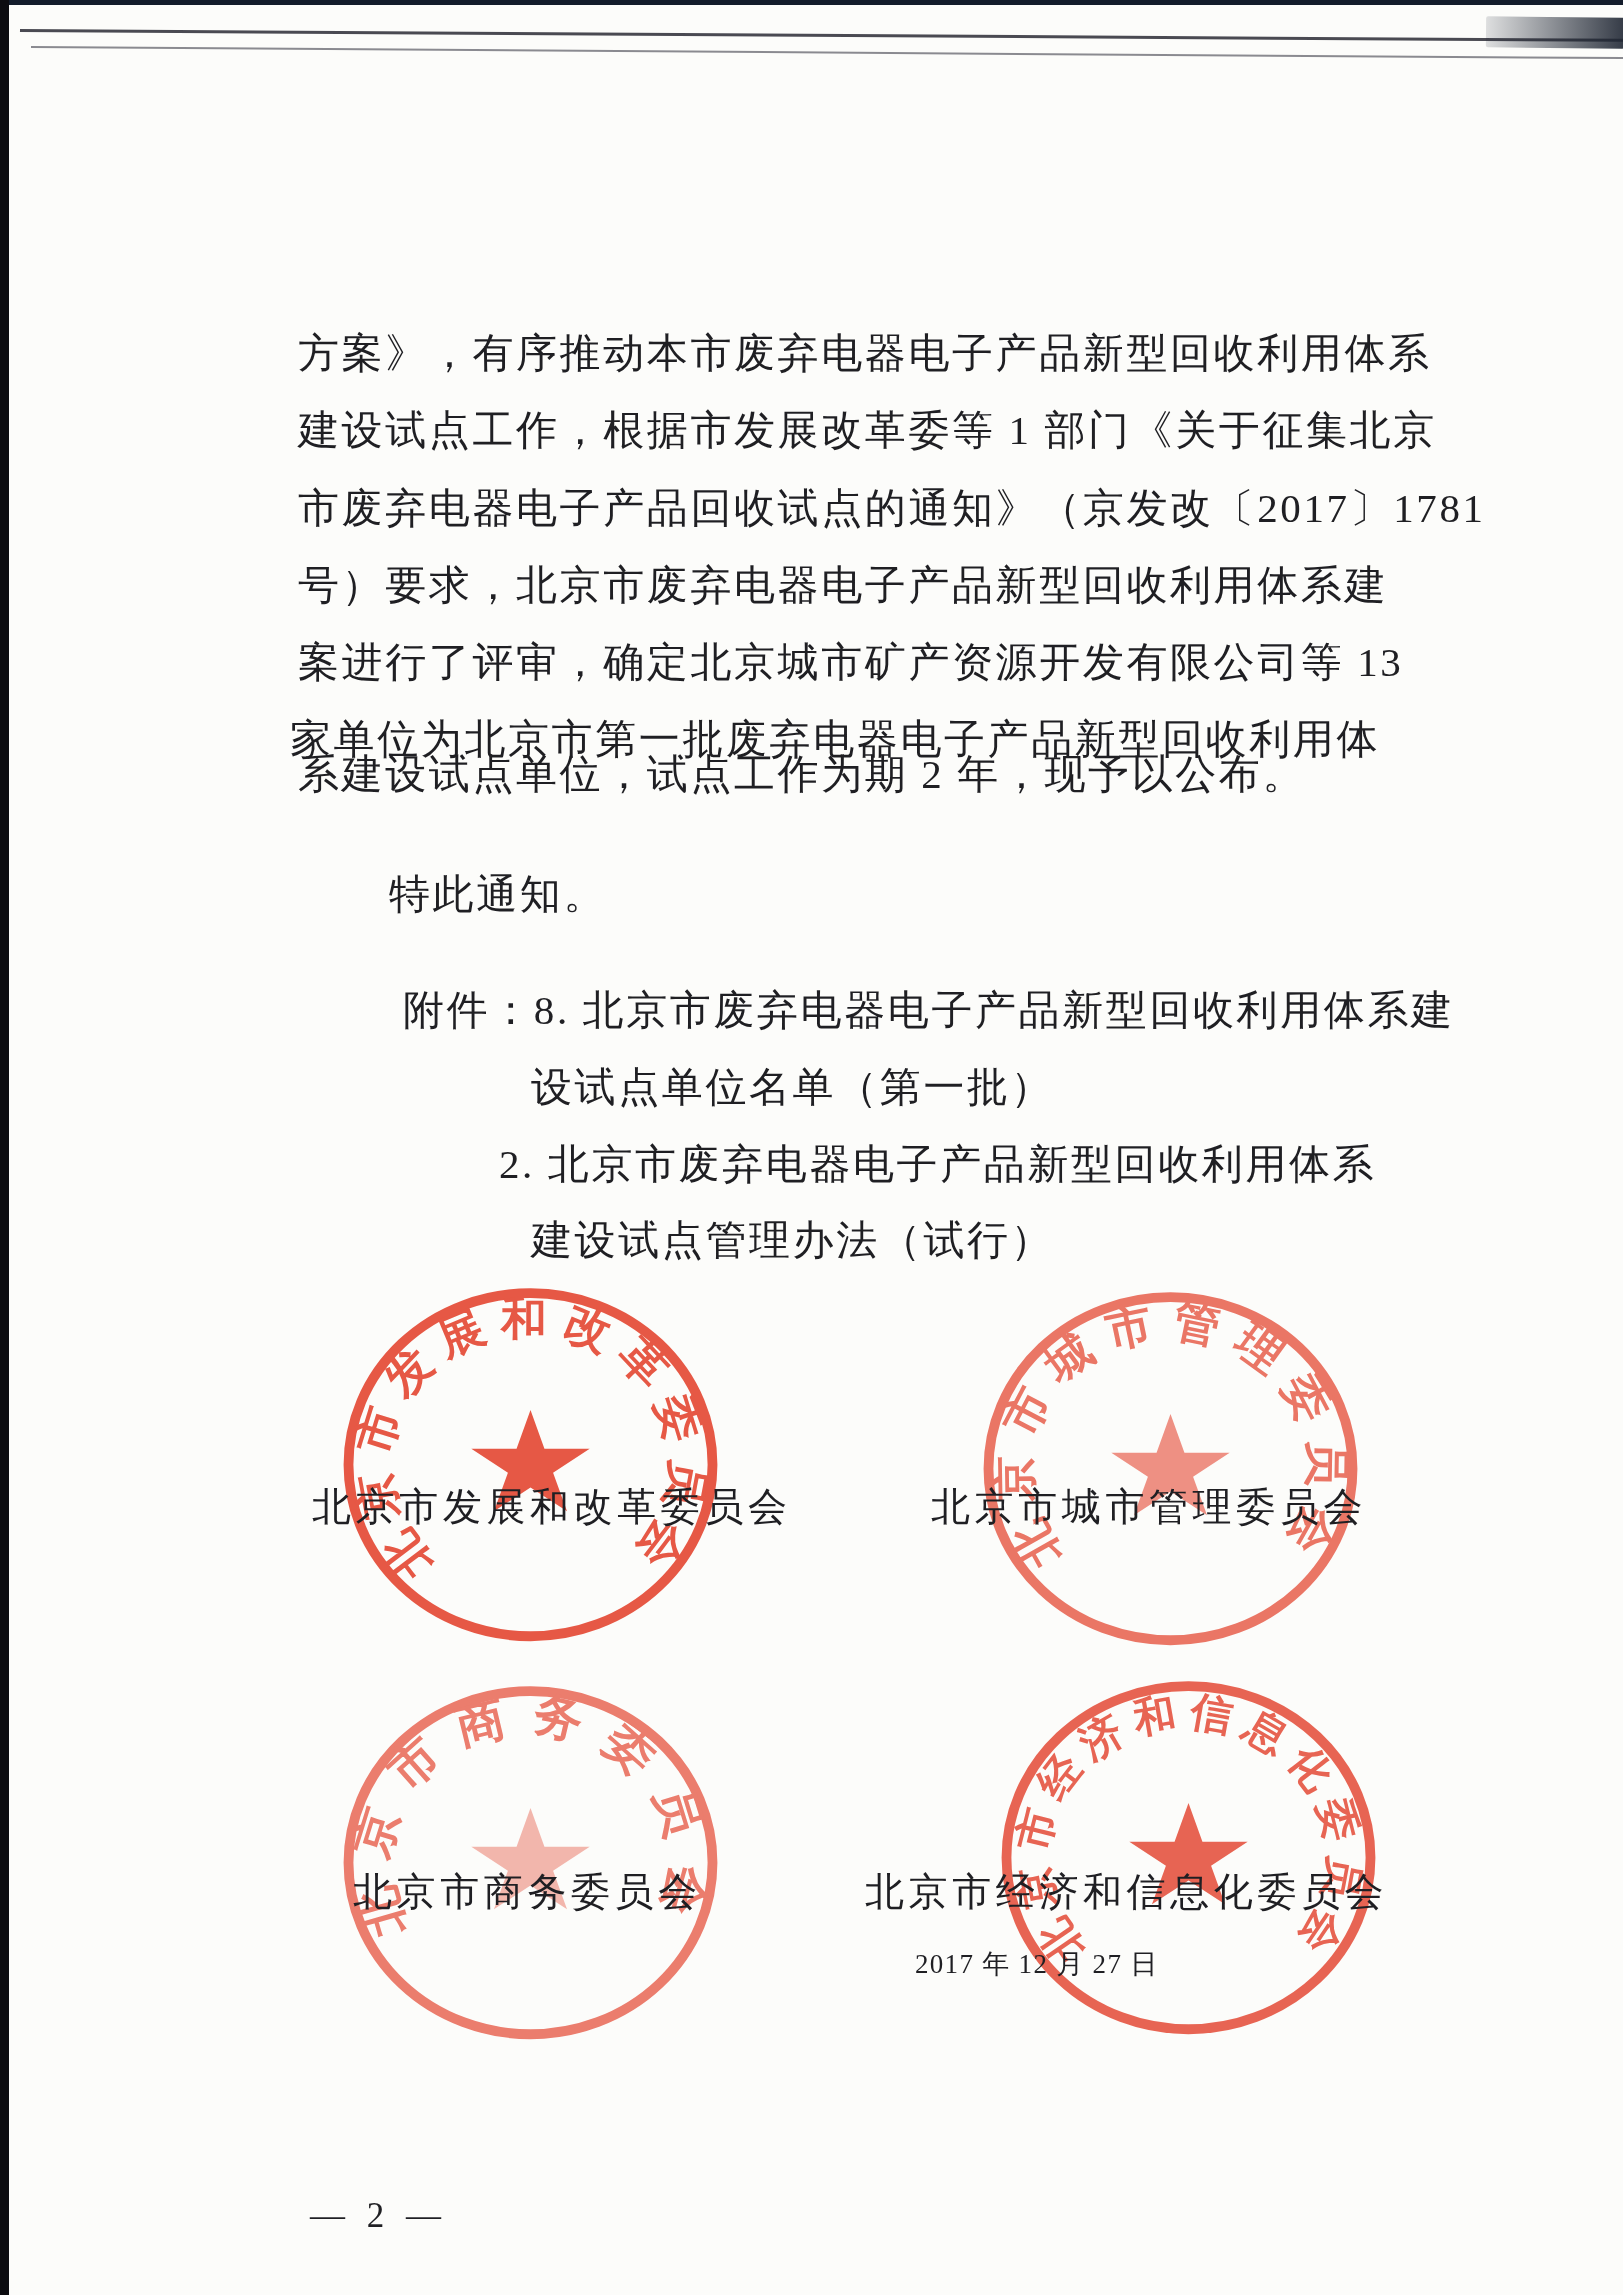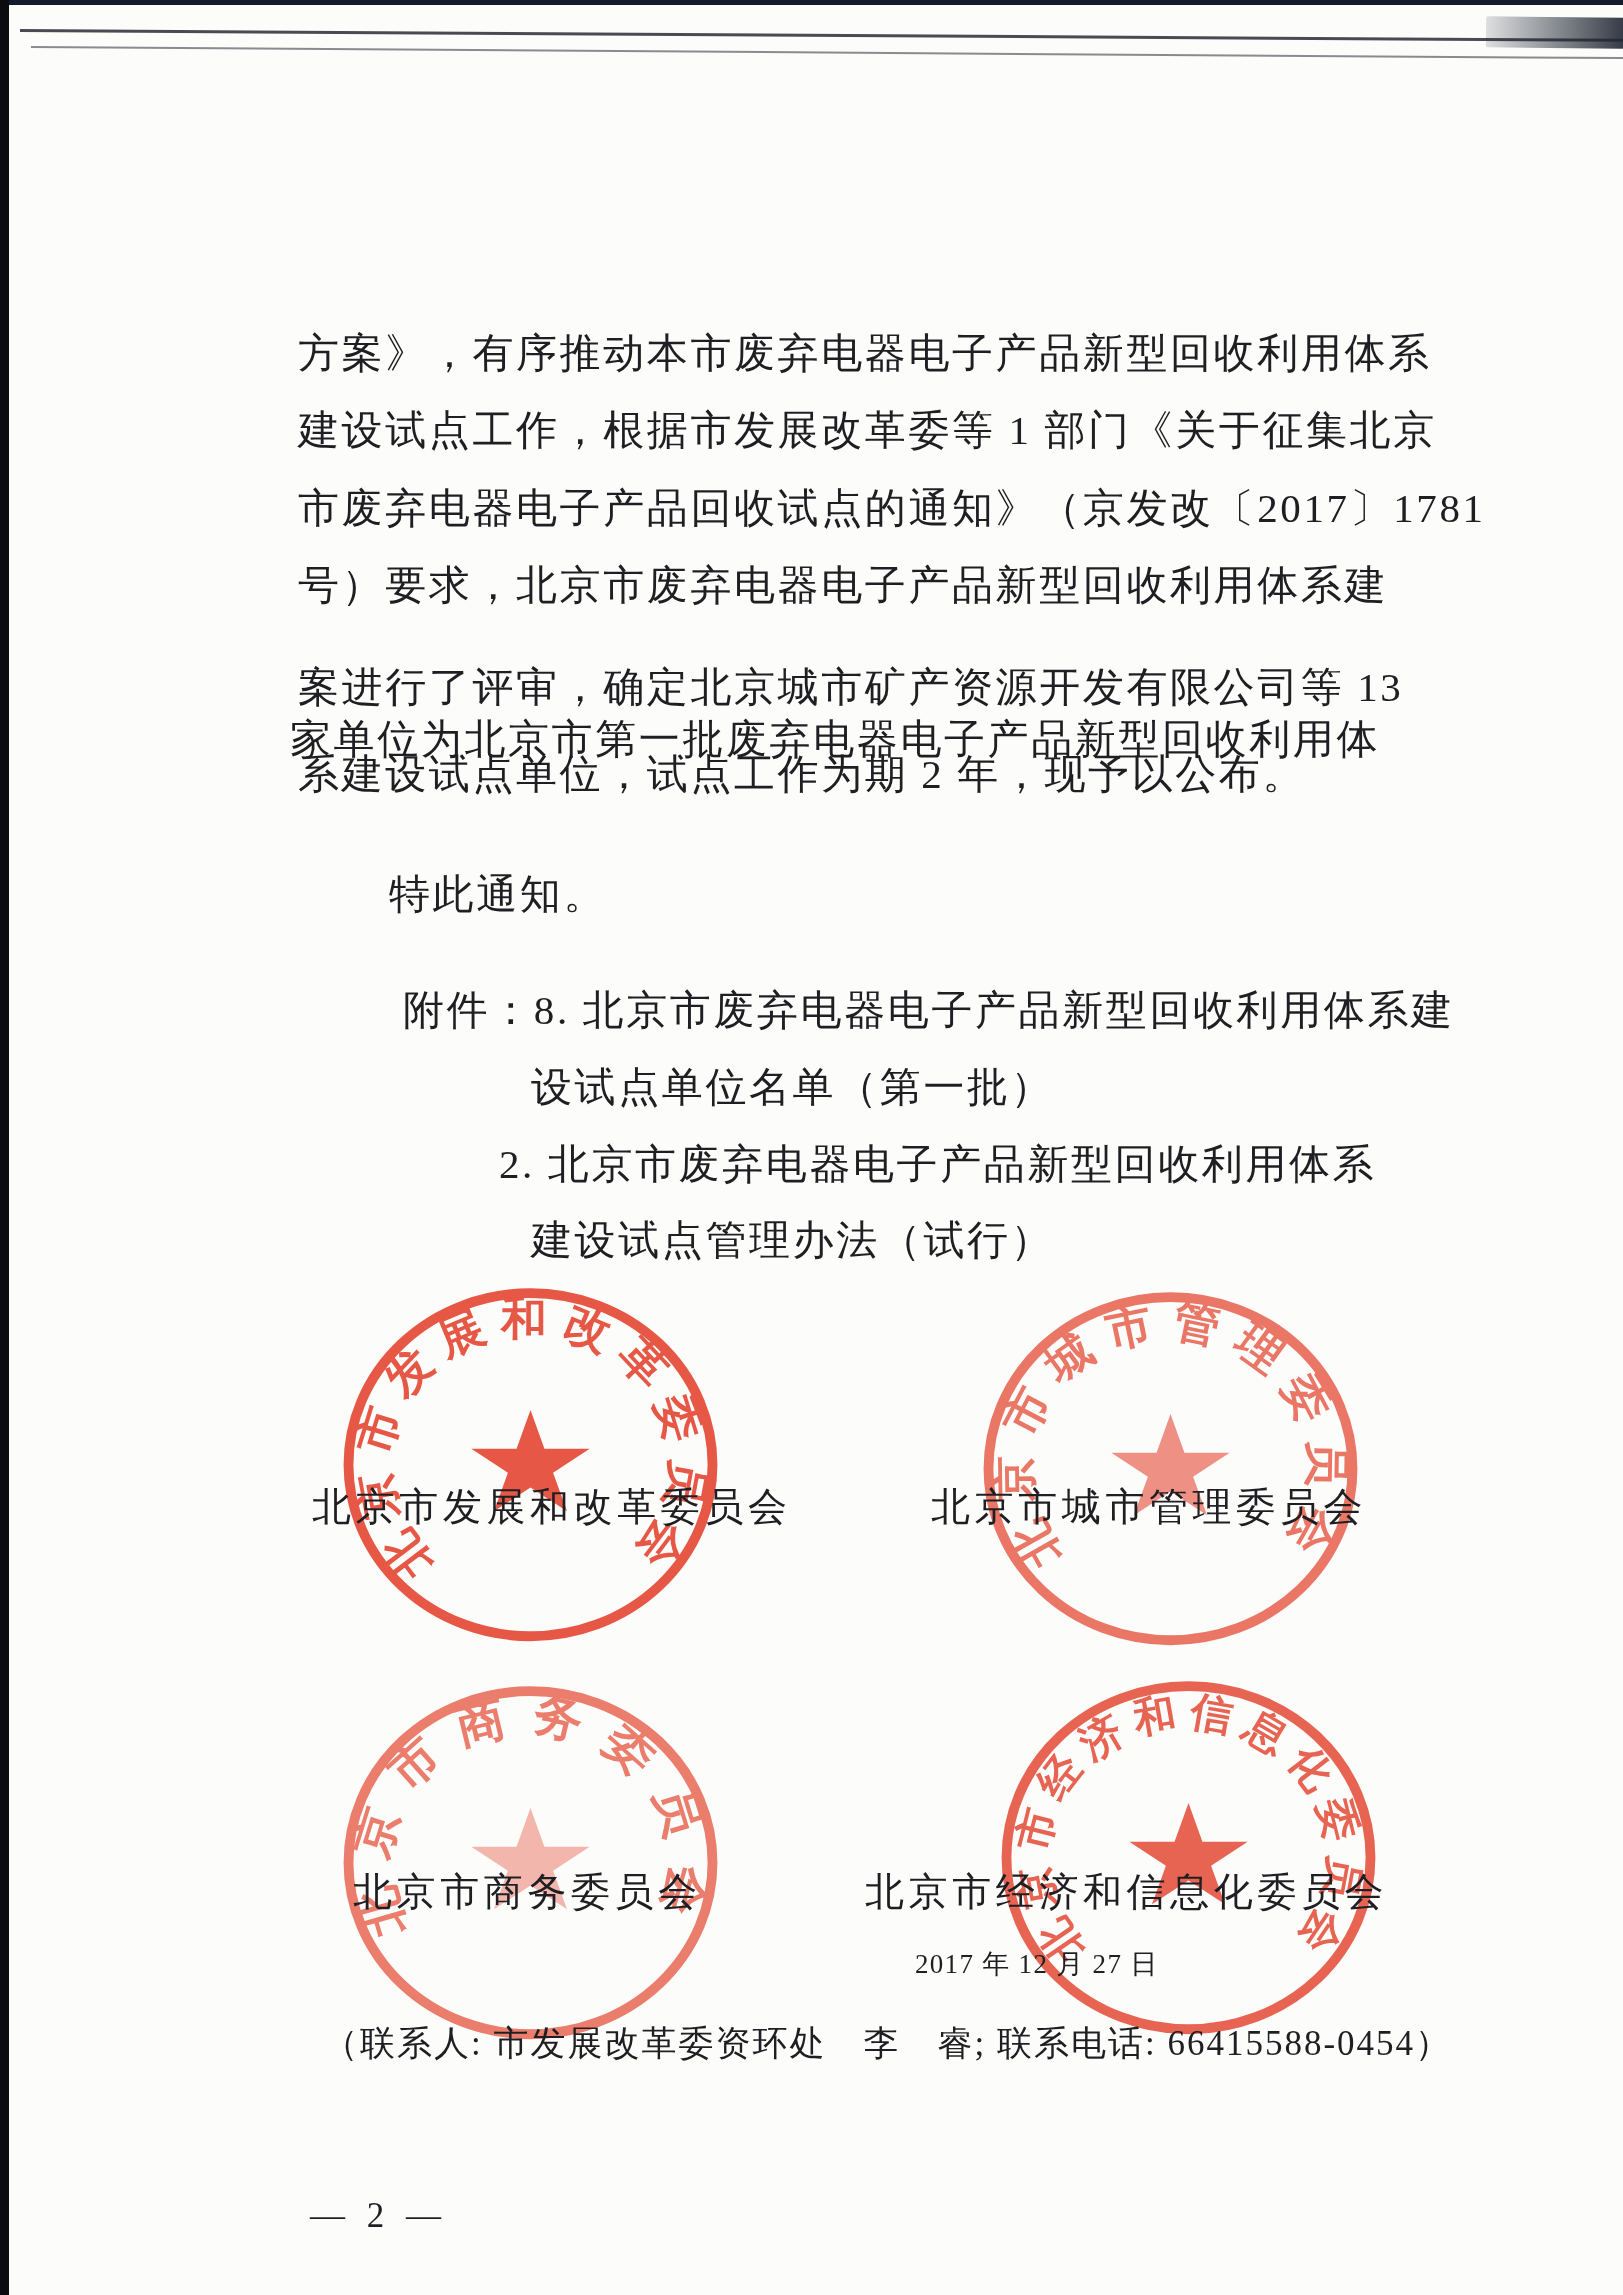--- a/index.html
+++ b/index.html
@@ -53,21 +53,21 @@
   <div class="scan-line-1"></div>
   <div class="scan-line-2"></div>
   <div class="scan-blob-tr"></div>
   <div class="edge-left"></div>
 
   <main>
     <div class="bline" style="left:298px;top:314px">方案》，有序推动本市废弃电器电子产品新型回收利用体系</div>
     <div class="bline" style="left:298px;top:391px">建设试点工作，根据市发展改革委等 1 部门《关于征集北京</div>
     <div class="bline" style="left:298px;top:469px">市废弃电器电子产品回收试点的通知》（京发改〔2017〕1781</div>
     <div class="bline" style="left:298px;top:546px">号）要求，北京市废弃电器电子产品新型回收利用体系建</div>
-    <div class="bline" style="left:298px;top:648px">案进行了评审，确定北京城市矿产资源开发有限公司等 13</div>
+    <div class="bline" style="left:298px;top:623px">案进行了评审，确定北京城市矿产资源开发有限公司等 13</div>
     <div class="bline" style="left:290px;top:700px">家单位为北京市第一批废弃电器电子产品新型回收利用体</div>
     <div class="bline" style="left:298px;top:735px">系建设试点单位，试点工作为期 2 年，现予以公布。</div>
     <div class="bline" style="left:389px;top:855px">特此通知。</div>
 
     <div class="bline" style="left:403px;top:971px">附件：8. 北京市废弃电器电子产品新型回收利用体系建</div>
     <div class="bline" style="left:531px;top:1048px">设试点单位名单（第一批）</div>
     <div class="bline" style="left:499px;top:1125px">2. 北京市废弃电器电子产品新型回收利用体系</div>
     <div class="bline" style="left:531px;top:1201px">建设试点管理办法（试行）</div>
   </main>
 
@@ -130,17 +130,16 @@
       </g>
     </svg>
   </div>
 
   <div class="sig" style="left:312px;top:1487px">北京市发展和改革委员会</div>
   <div class="sig" style="left:931px;top:1487px">北京市城市管理委员会</div>
   <div class="sig" style="left:353px;top:1872px">北京市商务委员会</div>
   <div class="sig" style="left:865px;top:1872px">北京市经济和信息化委员会</div>
 
   <div class="date-line" style="left:915px;top:1951px">2017 年 12 月 27 日</div>
-  <div class="contact-line" style="left:323px;top:2026px">（联系人: 市发展改革委资环处　李　睿; 联系电话: 66415588-0454）</div>
   <div class="page-num" style="left:310px;top:2198px">— 2 —</div>
 
 </div>
 
 
 </body></html>

